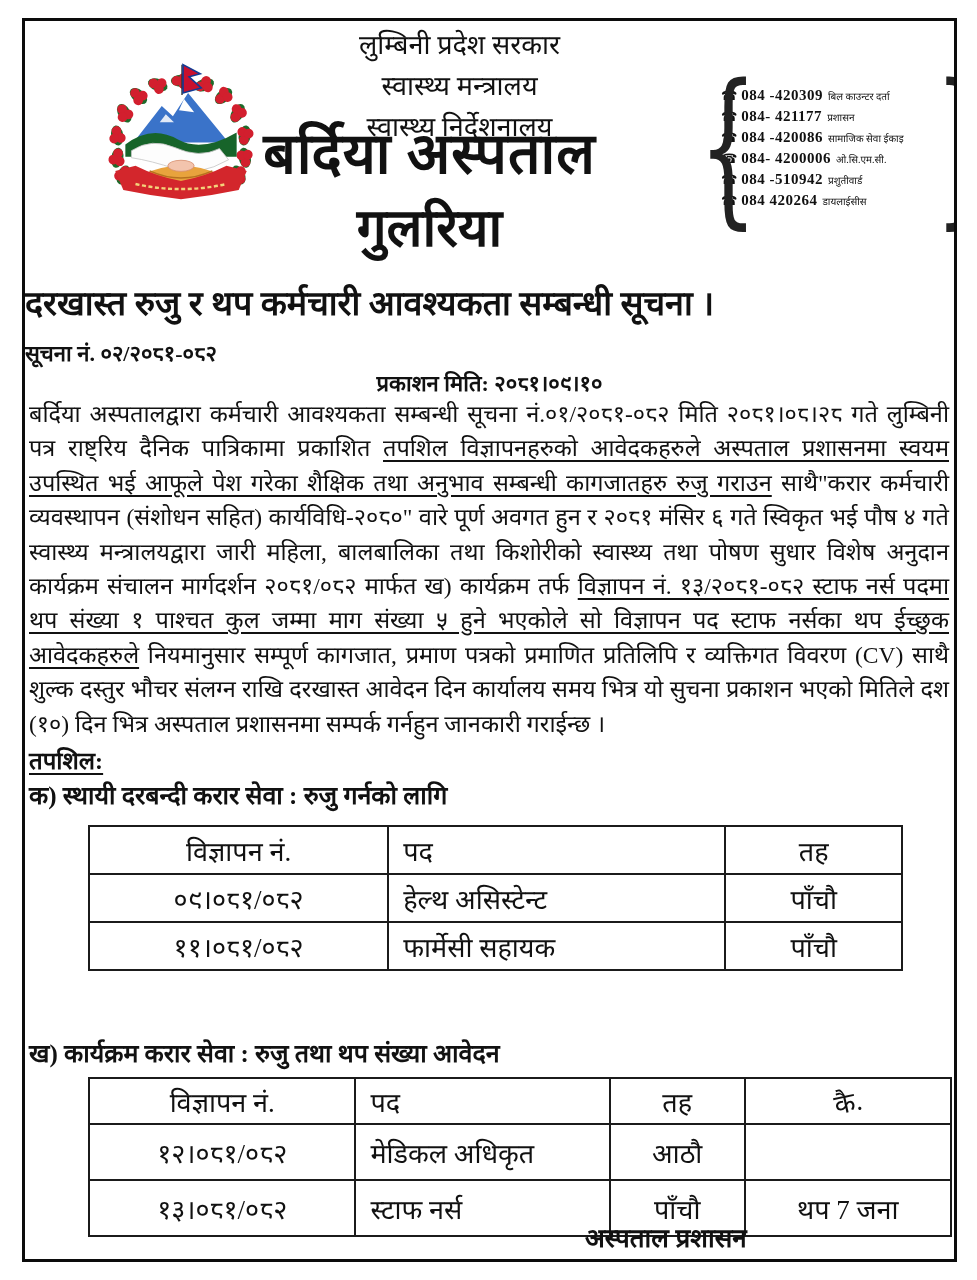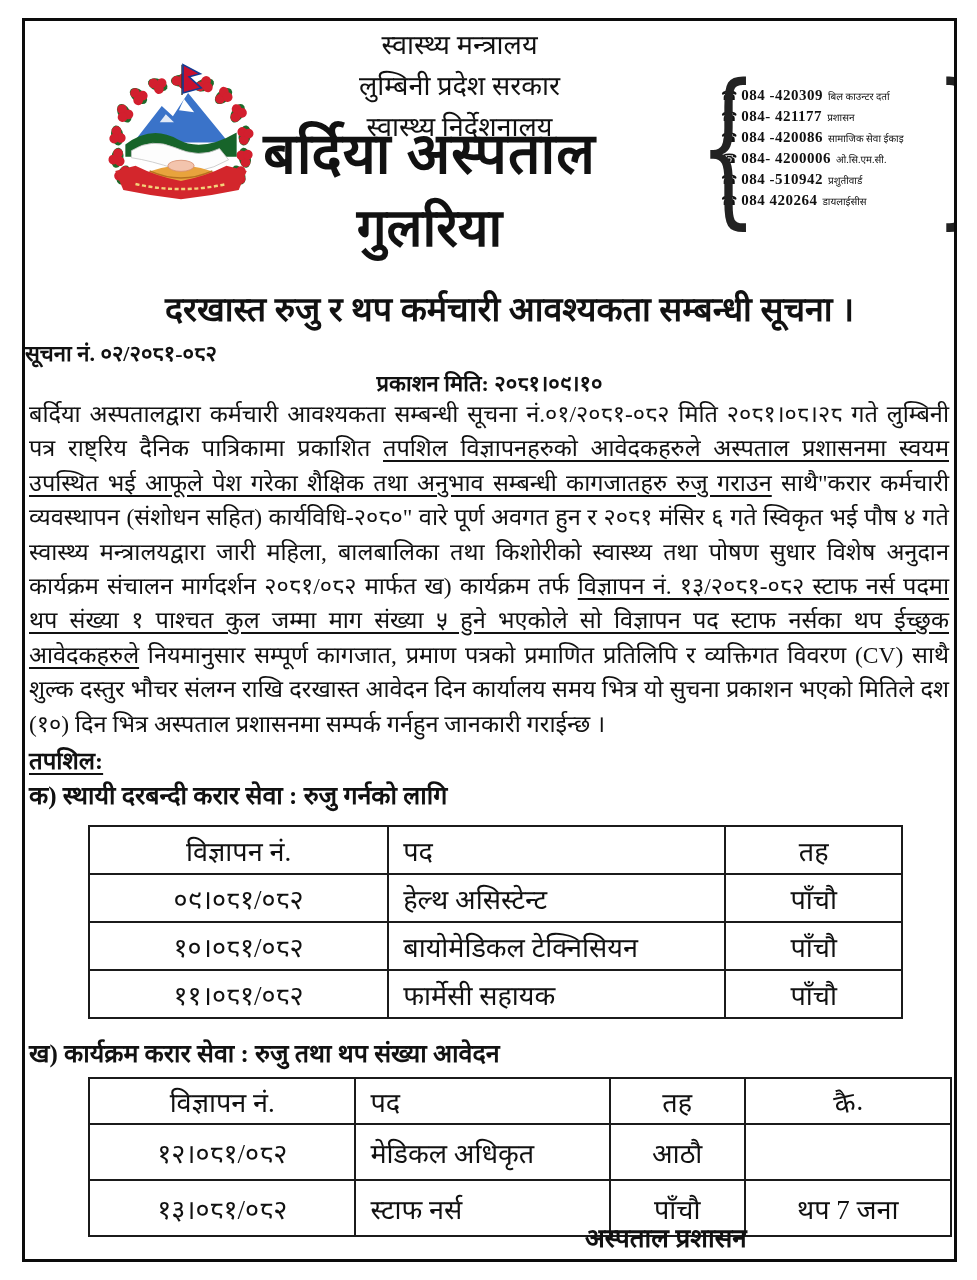--- a/index.html
+++ b/index.html
@@ -24,22 +24,22 @@
   .phones{position:absolute;left:668px;top:34px;width:262px;height:182px;display:flex;align-items:center;}
   .brace{font-family:"DejaVu Serif",serif;font-size:168px;line-height:176px;color:#222;
     transform:scaleX(.55);width:26px;flex:0 0 26px;text-align:center;font-weight:400;}
   .phone-list{flex:1;padding:2px 0 0 2px;}
   .phone-row{white-space:nowrap;height:21px;line-height:21px;}
   .ph-icon{font-family:"DejaVu Sans",sans-serif;font-size:13px;margin-right:4px;}
   .ph-num{font-size:15px;font-weight:bold;letter-spacing:.5px;}
   .ph-label{font-size:10px;margin-left:5px;}
 
   
-  .notice-title{position:absolute;left:0;right:0;top:264px;text-align:center;
-    font-size:34px;font-weight:bold;margin-left:40px;}
+  .notice-title{position:absolute;left:0;right:0;top:258px;text-align:left;
+    font-size:34px;font-weight:bold;}
   .notice-number{position:absolute;left:0;right:0;top:316px;text-align:left;
     font-size:22px;font-weight:bold;}
   .notice-date{position:absolute;left:0;right:0;top:346px;text-align:center;
     font-size:22px;font-weight:bold;}
 
   
   .body-text{position:absolute;left:4px;right:5px;top:376px;margin:0;
     font-size:23.5px;line-height:34.4px;text-align:justify;}
   .u{text-decoration:underline;text-underline-offset:4px;}
 
@@ -111,22 +111,22 @@
 
           <path d="M20,108 L40,103 Q62,114 85,118 Q108,114 130,103 L150,108 L142,127 Q114,133 85,136 Q56,133 28,127 Z" fill="#d3262c"></path>
           <path d="M40,121 Q85,131 130,121" stroke="#f3d27a" stroke-width="2.4" fill="none" stroke-dasharray="4 2.5"></path>
 
           <line x1="86" y1="3" x2="86" y2="33" stroke="#333" stroke-width="1.4"></line>
           <path d="M87,3 L104,12 L93,15 L105,26 L87,31 Z" fill="#c8102e" stroke="#123a93" stroke-width="1.6"></path>
         </svg>
       </div>
 
       <div class="govt-lines">
+        <div>लुम्बिनी प्रदेश सरकार</div>
         <div>स्वास्थ्य मन्त्रालय</div>
-        <div>लुम्बिनी प्रदेश सरकार</div>
         <div>स्वास्थ्य निर्देशनालय</div>
       </div>
 
       <div class="hospital-name">बर्दिया अस्पताल</div>
       <div class="hospital-location">गुलरिया</div>
 
       <div class="phones">
         <div class="brace">{</div>
         <div class="phone-list">
           <div class="phone-row">
@@ -168,25 +168,20 @@
           </colgroup>
         <tbody>
             <tr>
           <th class="cell-center">विज्ञापन नं.</th>
           <th class="cell-left">पद</th>
           <th class="cell-center">तह</th>
         </tr>
         <tr>
           <td class="cell-center">०९।०८१/०८२</td>
           <td class="cell-left">हेल्थ असिस्टेन्ट</td>
-          <td class="cell-center">पाँचौ</td>
-        </tr>
-        <tr>
-          <td class="cell-center">१०।०८१/०८२</td>
-          <td class="cell-left">बायोमेडिकल टेक्निसियन</td>
           <td class="cell-center">पाँचौ</td>
         </tr>
         <tr>
           <td class="cell-center">११।०८१/०८२</td>
           <td class="cell-left">फार्मेसी सहायक</td>
           <td class="cell-center">पाँचौ</td>
         </tr>
       </tbody>
         </table>
 

